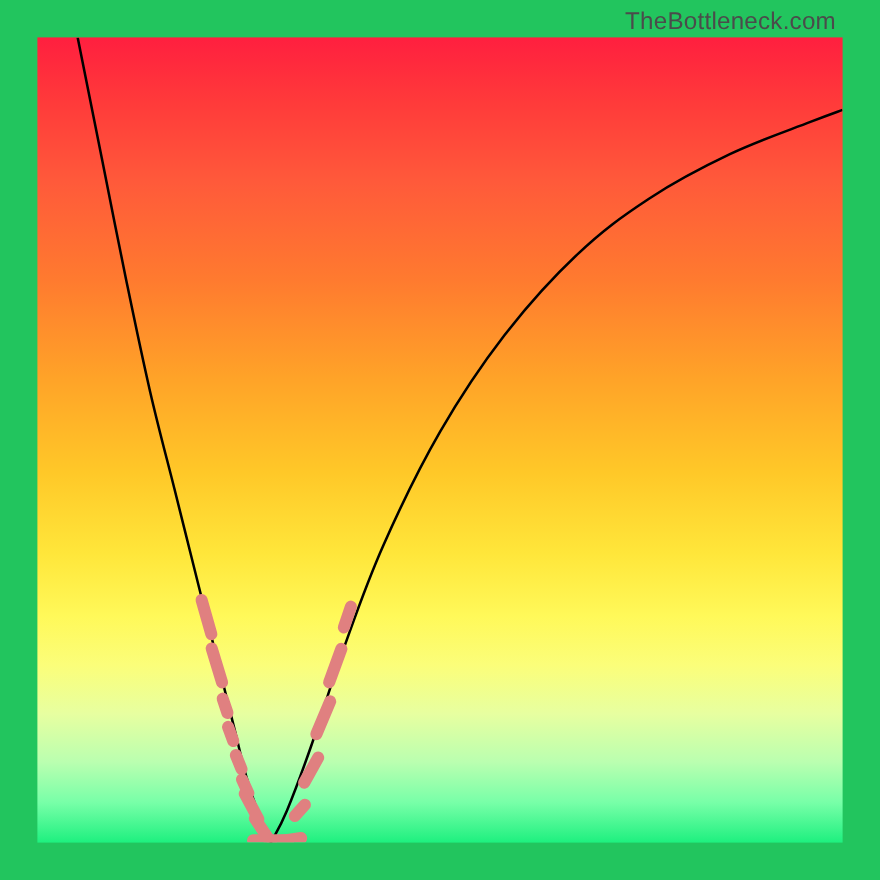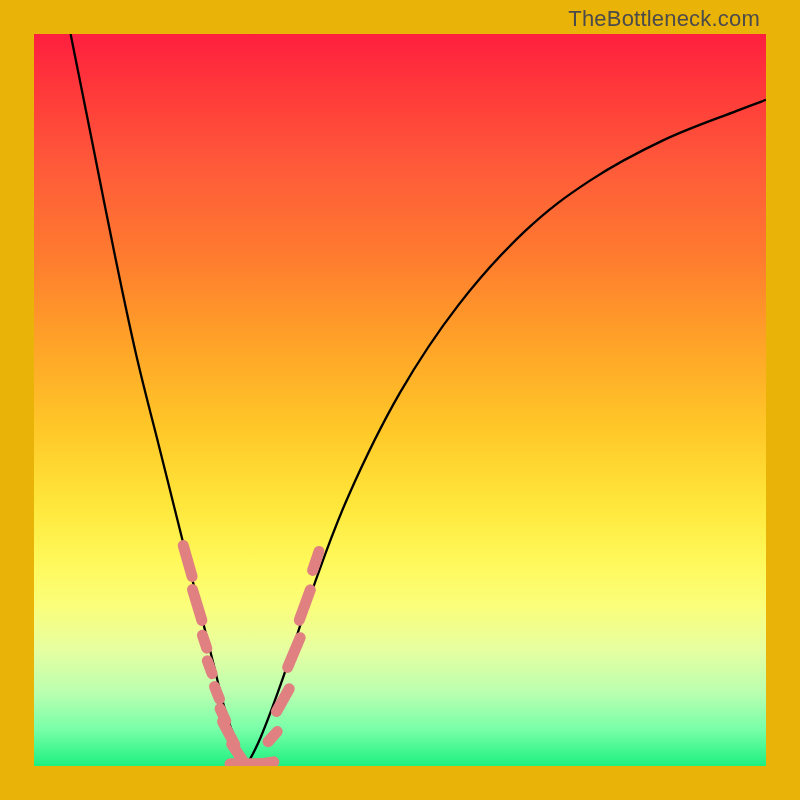--- a/index.html
+++ b/index.html
@@ -7,21 +7,21 @@
     padding: 0;
     width: 800px;
     height: 800px;
     overflow: hidden;
     background: #000;
     font-family: Arial, Helvetica, sans-serif;
   }
   .frame {
     position: absolute;
     inset: 0;
-    background: #eab308;
+    background: #22c55e;
   }
   .plot-area {
     position: absolute;
     left: 34px;
     top: 34px;
     width: 732px;
     height: 732px;
     overflow: hidden;
     background: linear-gradient(to bottom,
       #ff1f3f 0%,

